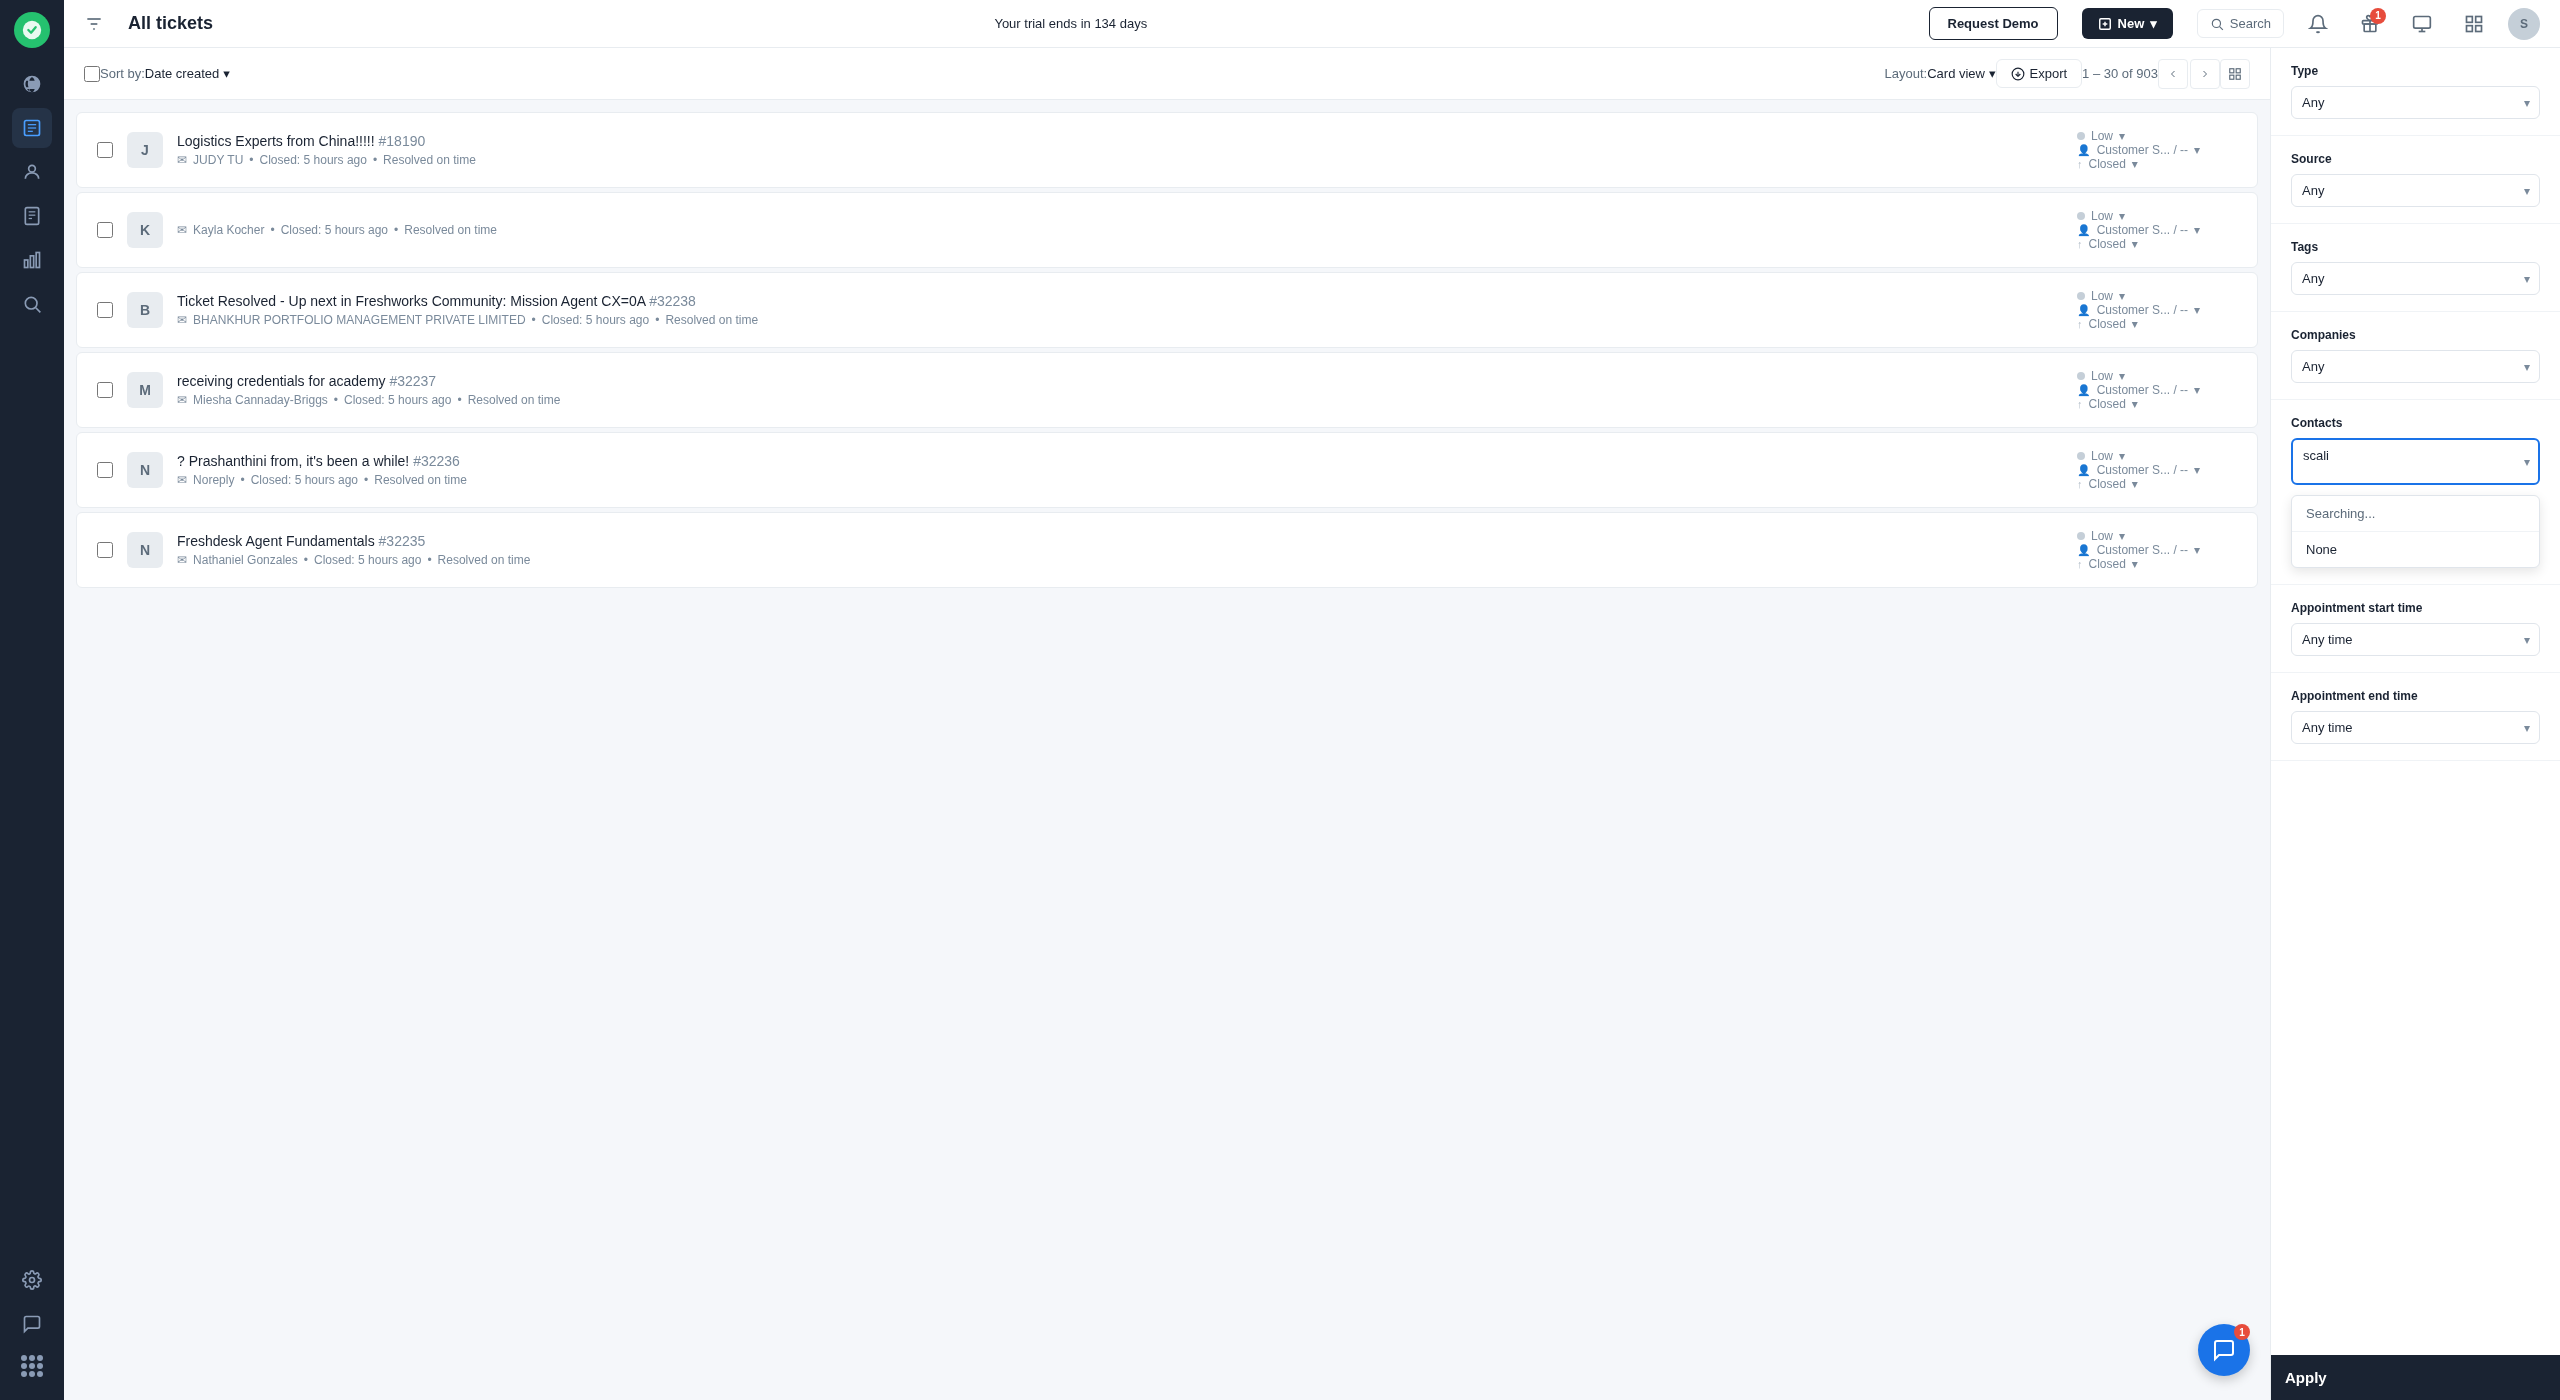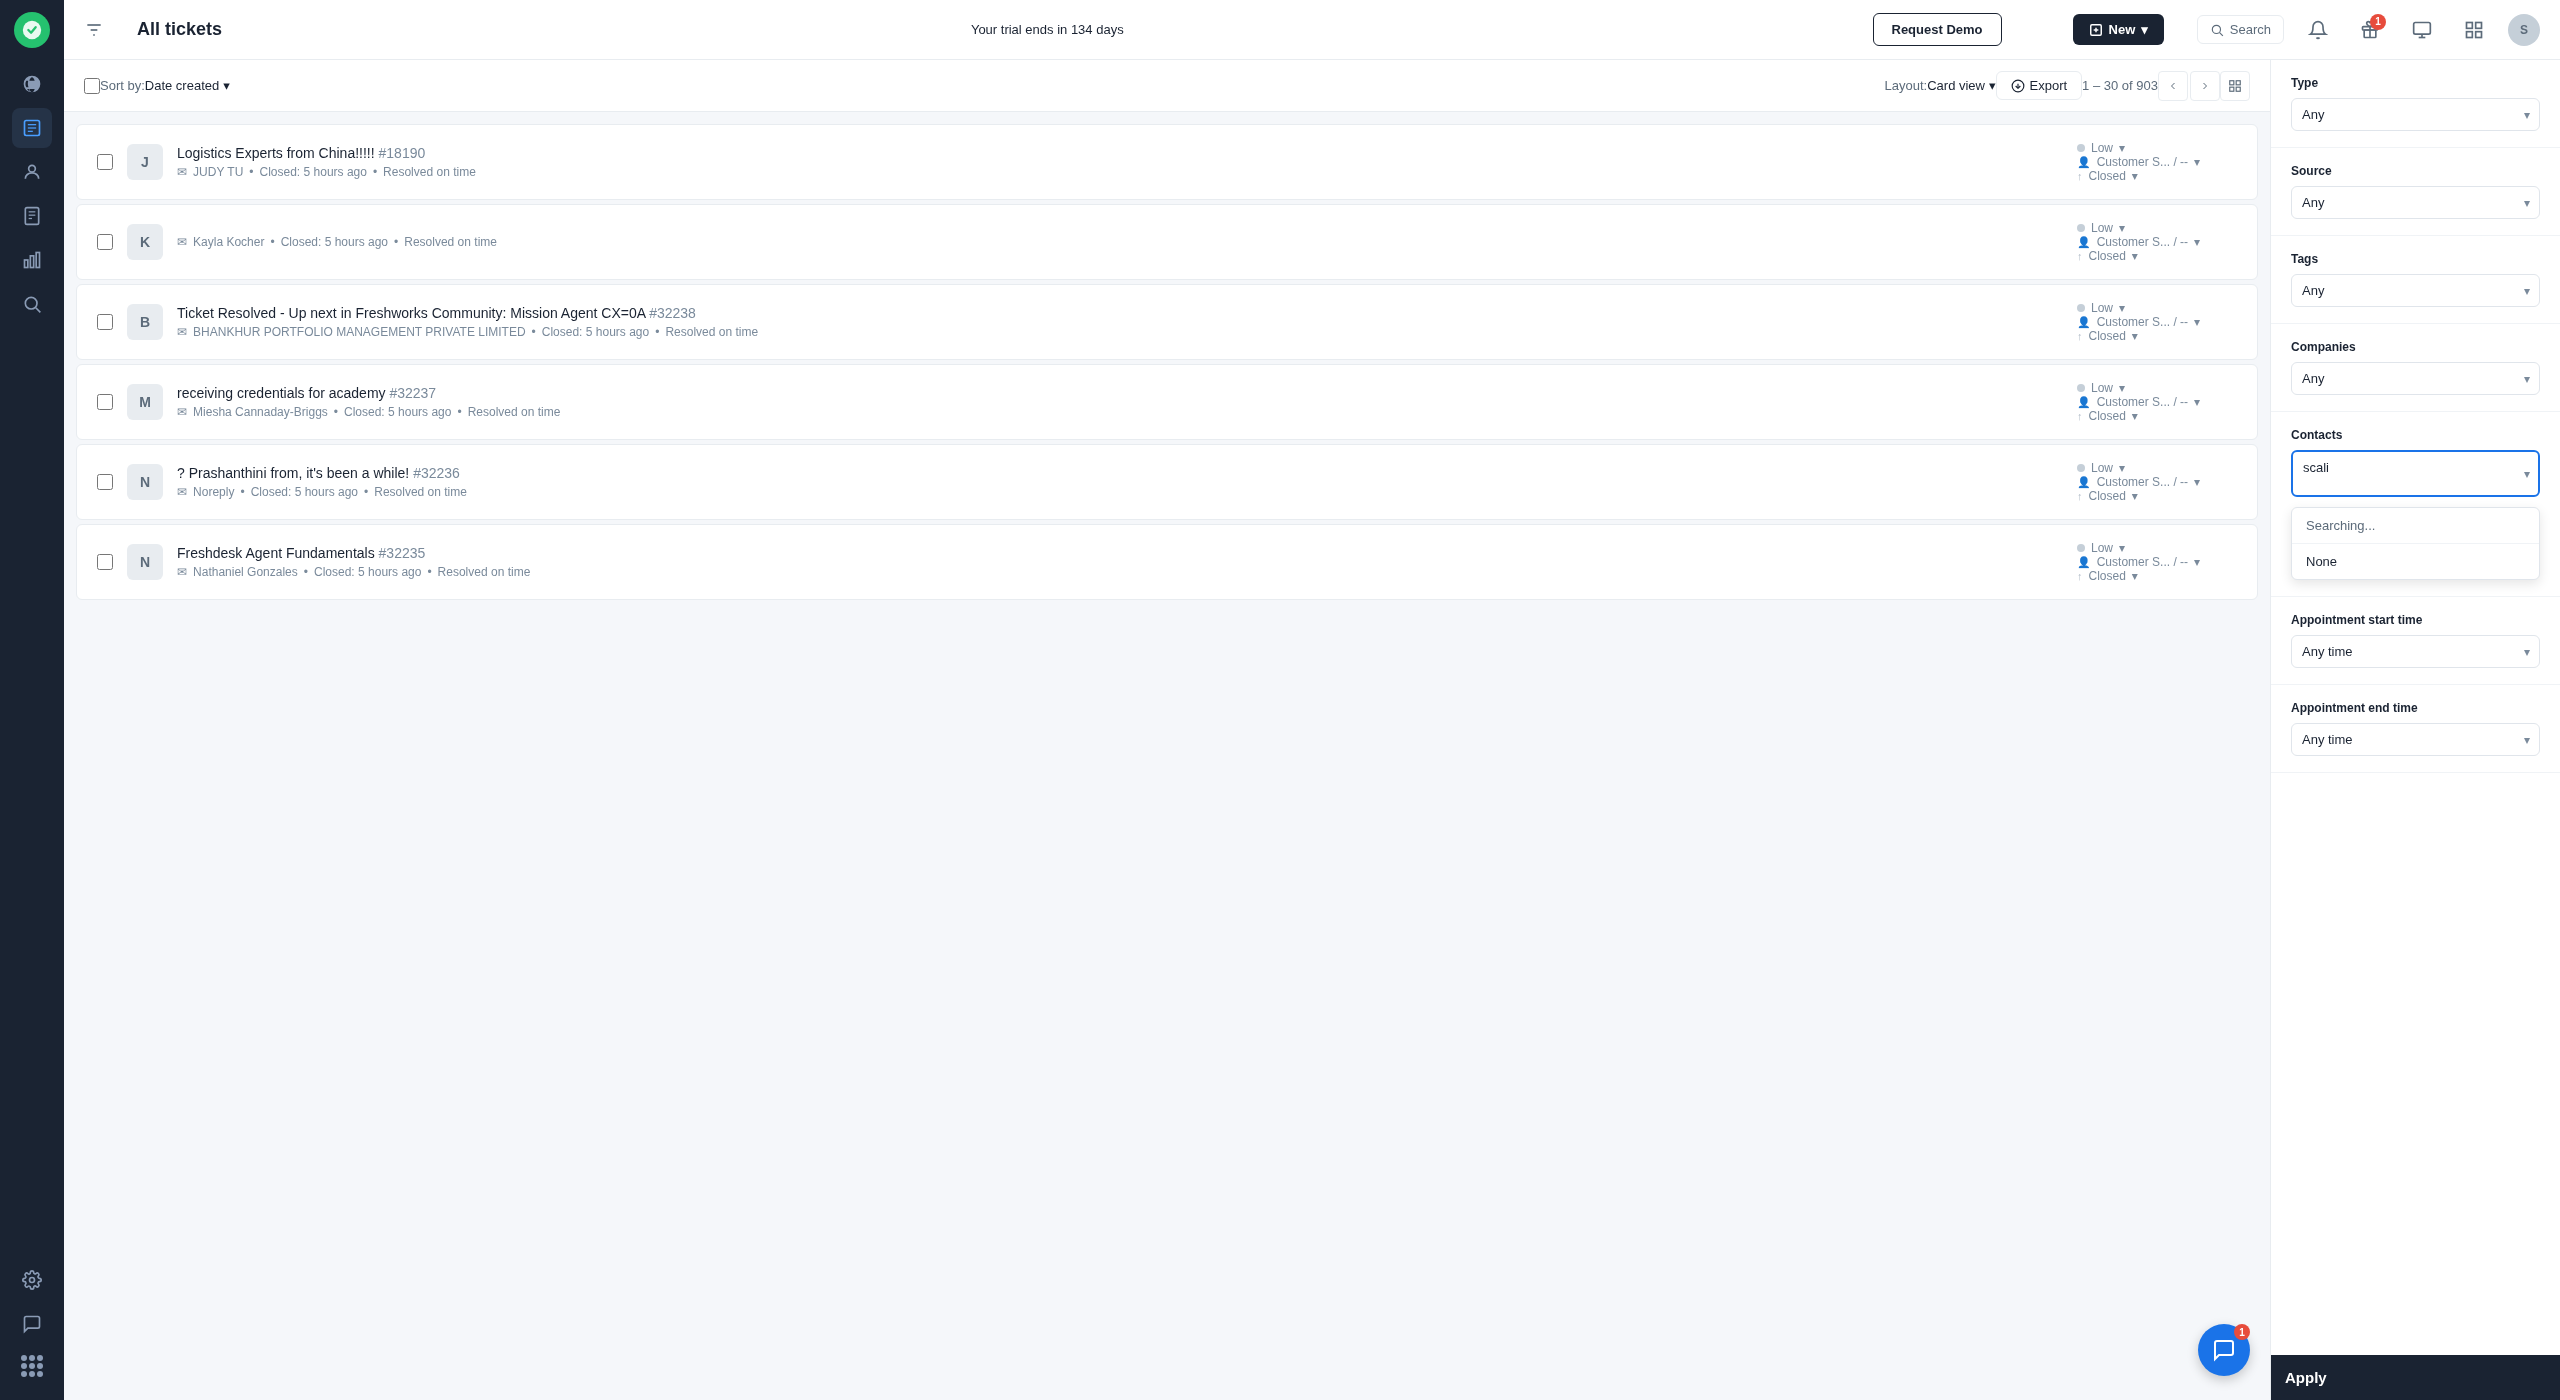--- a/index.html
+++ b/index.html
@@ -43,24 +43,24 @@
       display: flex;
       flex-direction: column;
       overflow: hidden;
     }
 
     
     .top-header {
       background: white;
       border-bottom: 1px solid #e8ecf0;
       padding: 0 20px;
-      height: 60px;
+      height: 48px;
       display: flex;
       align-items: center;
-      gap: 33px;
+      gap: 24px;
       flex-shrink: 0;
     }
     .filter-icon-btn {
       color: #5c6b7a;
       cursor: pointer;
       display: flex; align-items: center;
     }
     .page-title {
       font-size: 18px;
       font-weight: 600;
@@ -86,21 +86,20 @@
     .new-btn {
       background: #1a2332;
       color: white;
       padding: 8px 16px;
       border-radius: 6px;
       font-weight: 600;
       cursor: pointer;
       display: flex; align-items: center; gap: 6px;
       font-size: 13px;
       border: none;
-      margin-left: 38px;
     }
     .header-icons {
       display: flex; align-items: center; gap: 16px;
     }
     .search-btn {
       display: flex; align-items: center; gap: 6px;
       color: #5c6b7a;
       cursor: pointer;
       padding: 6px 12px;
       border-radius: 6px;

